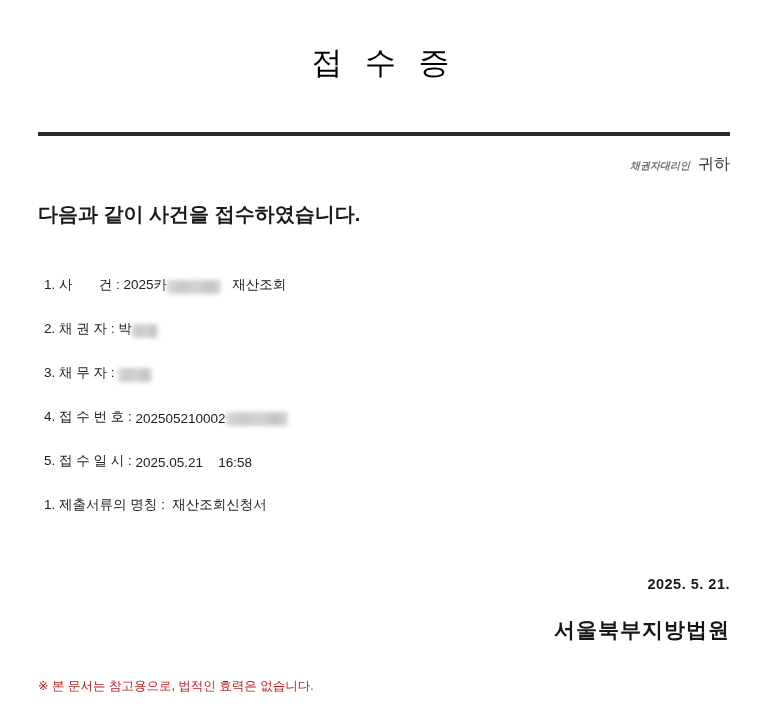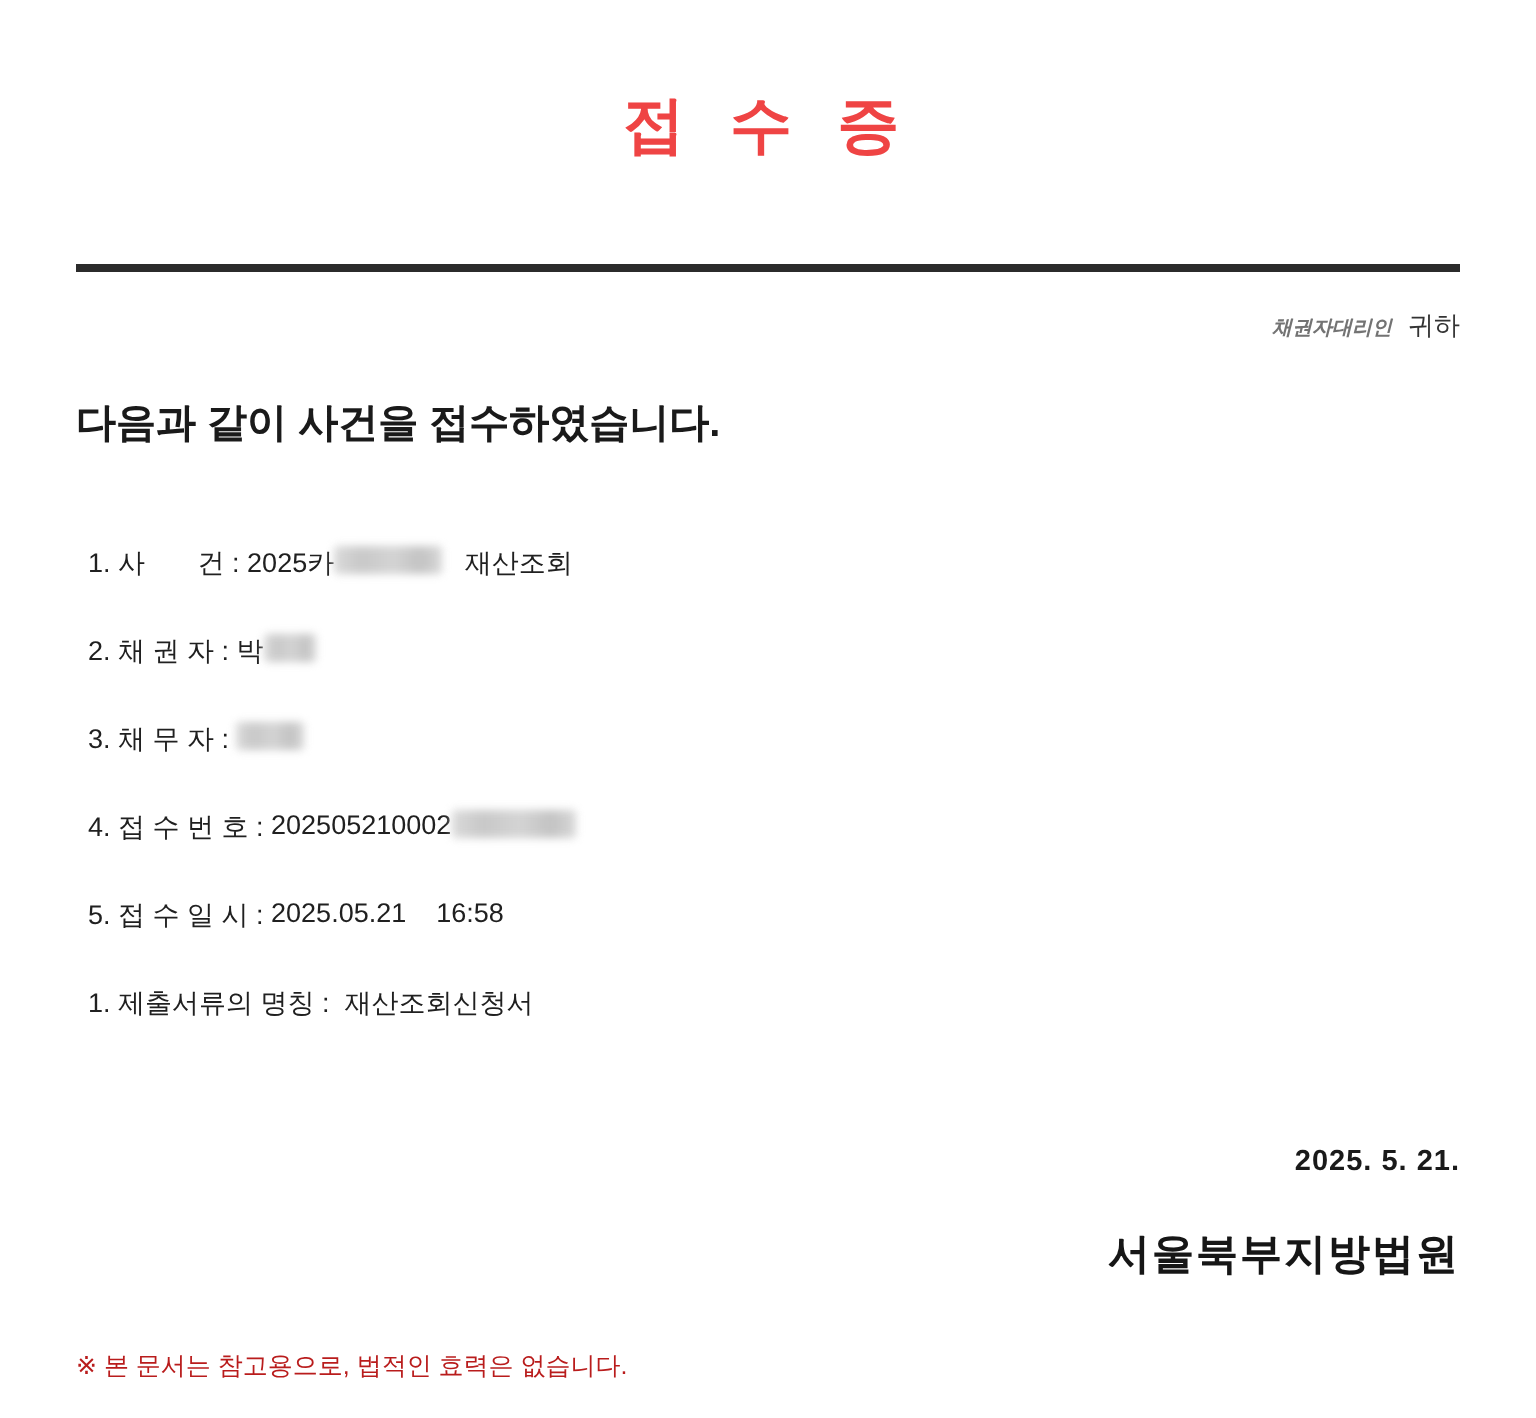--- a/index.html
+++ b/index.html
@@ -18,23 +18,23 @@
   .page {
     width: 768px;
     height: 709px;
     box-sizing: border-box;
     padding: 0 38px;
     position: relative;
   }
   .doc-title {
     text-align: center;
     font-size: 31px;
-    font-weight: bold;
+    font-weight: normal;
     letter-spacing: 7px;
-    color: #ef4444;
+    color: #000000;
     margin-top: 42px;
     margin-bottom: 0;
   }
   .title-rule {
     border: 0;
     border-top: 4px solid #2b2b2b;
     margin: 48px 0 0 0;
   }
   .recipient-row {
     display: flex;
@@ -42,37 +42,37 @@
     align-items: baseline;
     margin-top: 18px;
   }
   .recipient-name {
     font-size: 10px;
     font-weight: bold;
     color: #737373;
     font-style: italic;
   }
   .recipient-suffix {
-    font-size: 13px;
+    font-size: 16px;
     color: #333333;
     margin-left: 8px;
   }
   .intro {
     margin-top: 26px;
     font-size: 20px;
     font-weight: bold;
     color: #1a1a1a;
   }
   .items {
     margin-top: 48px;
     margin-left: 6px;
   }
   .item {
     display: flex;
-    align-items: flex-start;
+    align-items: flex-end;
     font-size: 13.5px;
     color: #202020;
     margin-bottom: 26px;
     white-space: pre;
   }
   .item-label {
     display: inline-block;
   }
   .item-value {
     display: inline-block;

